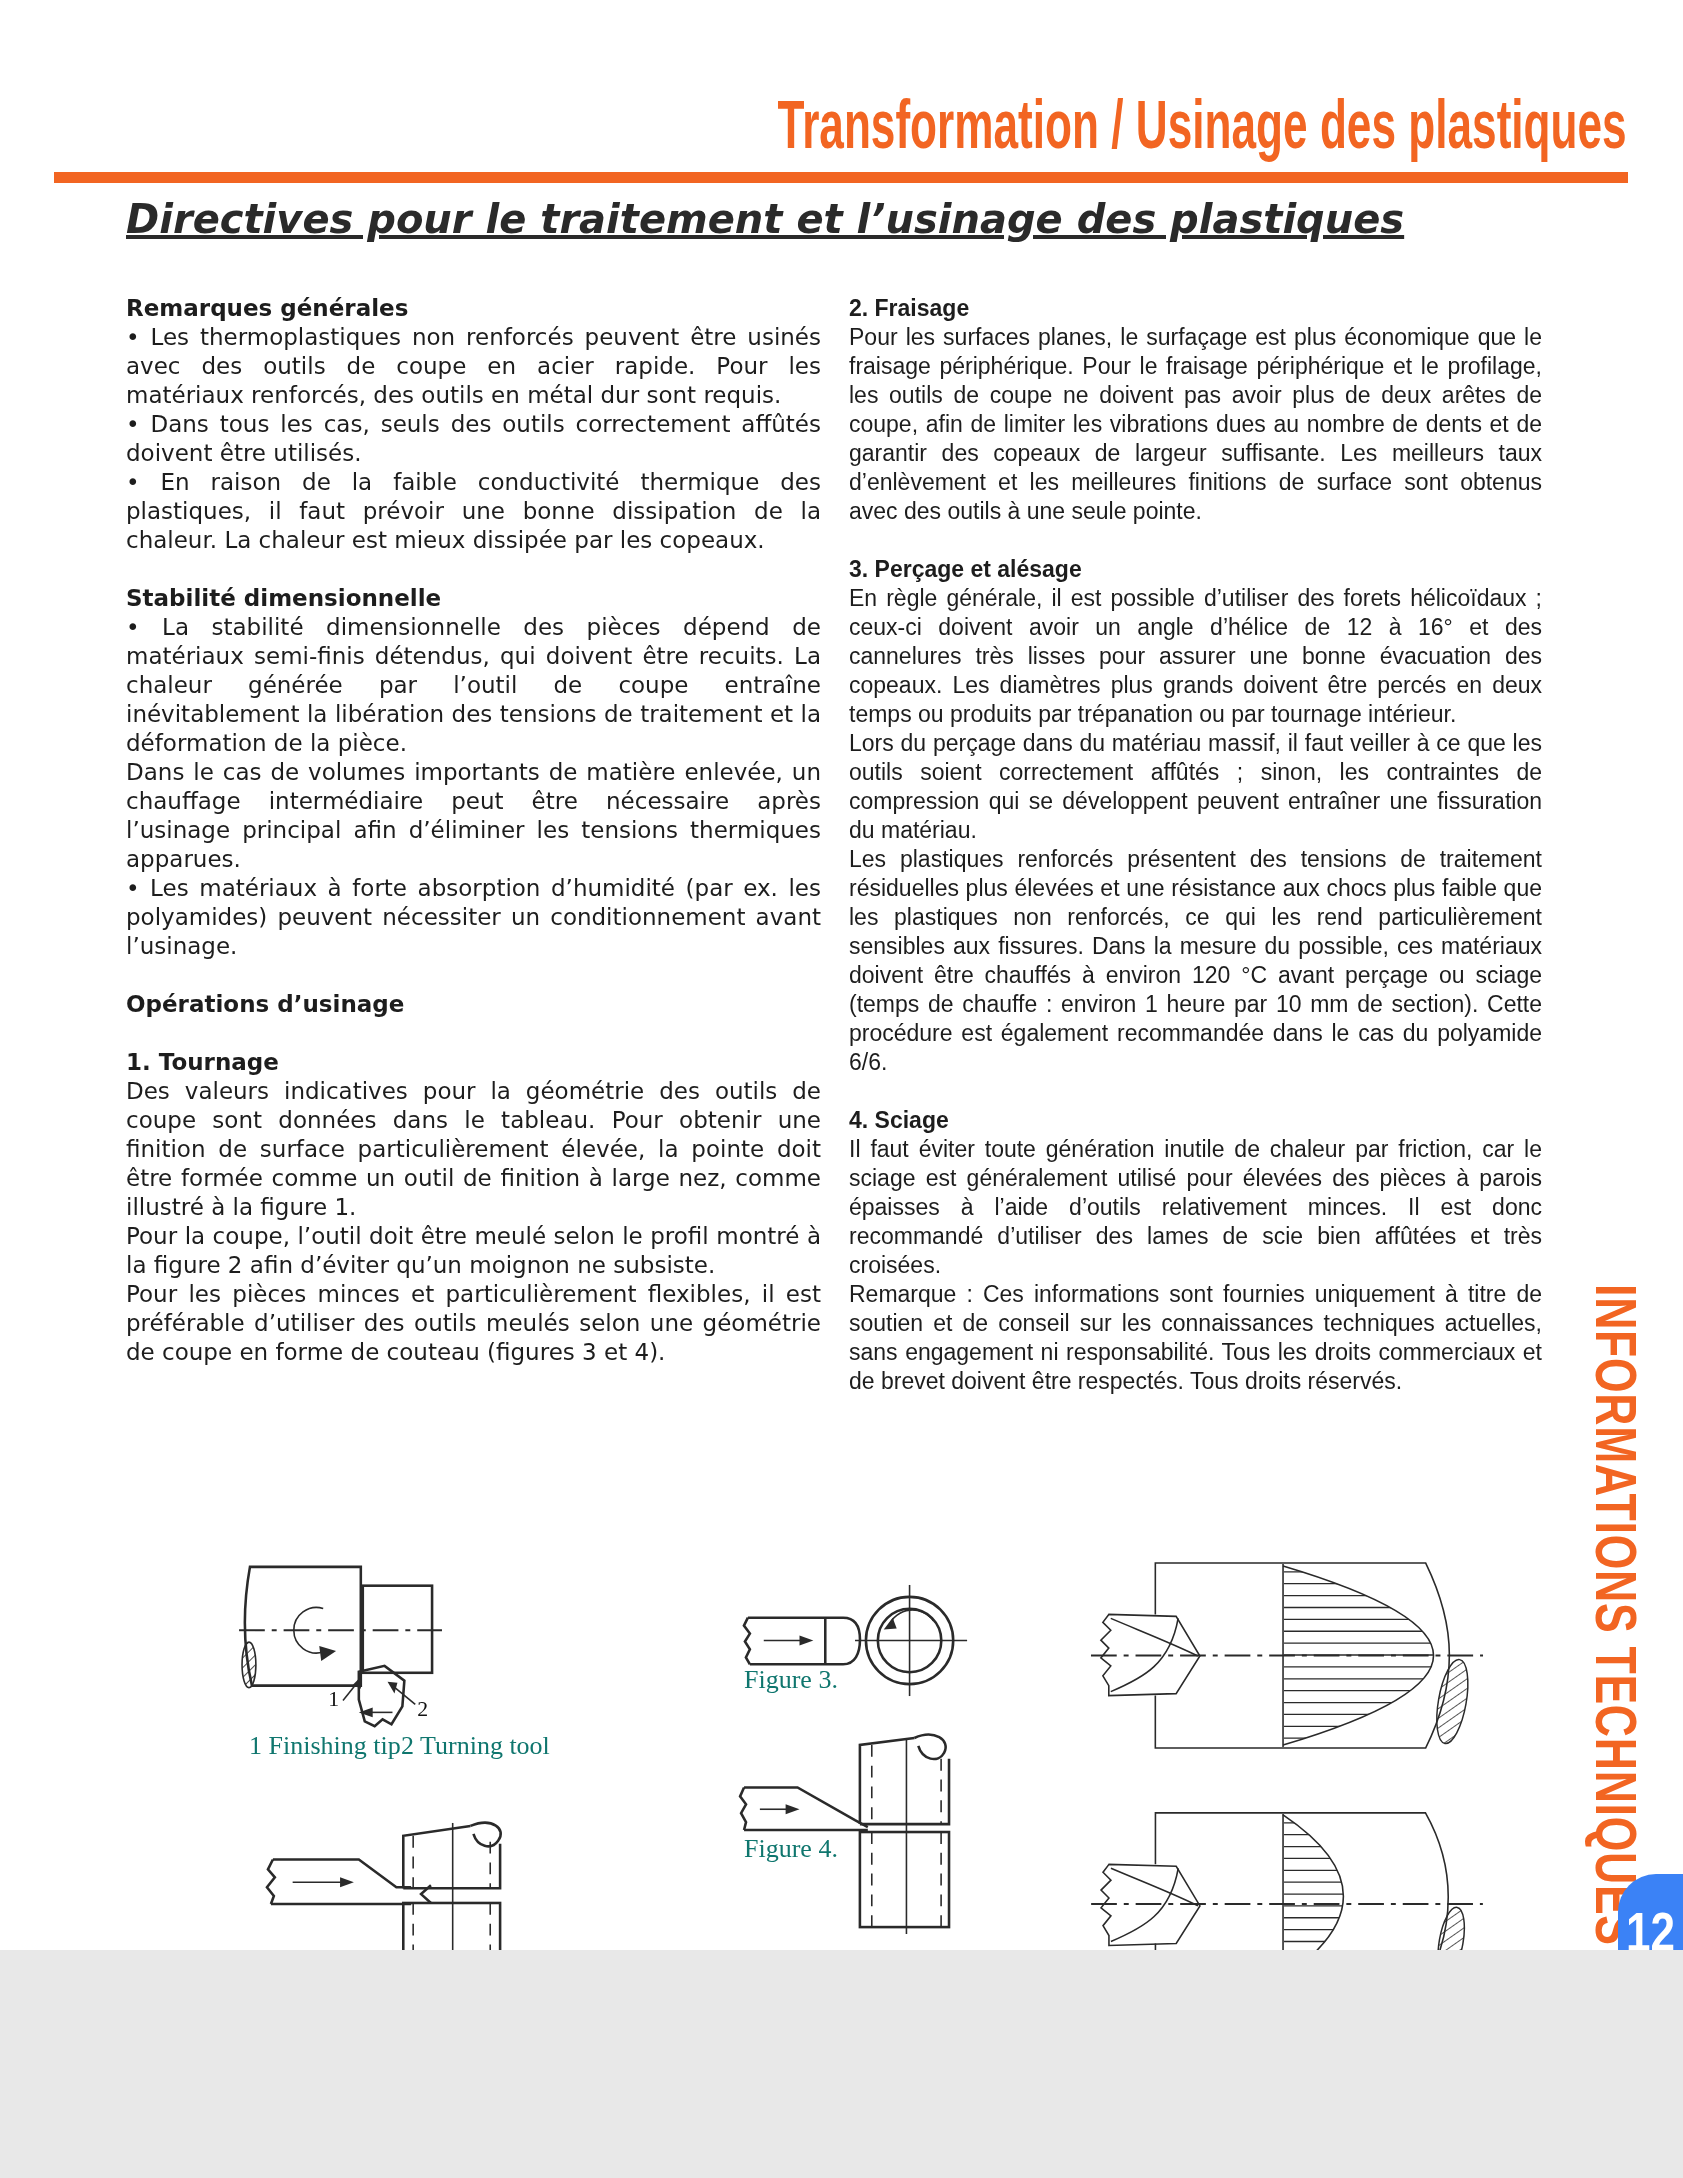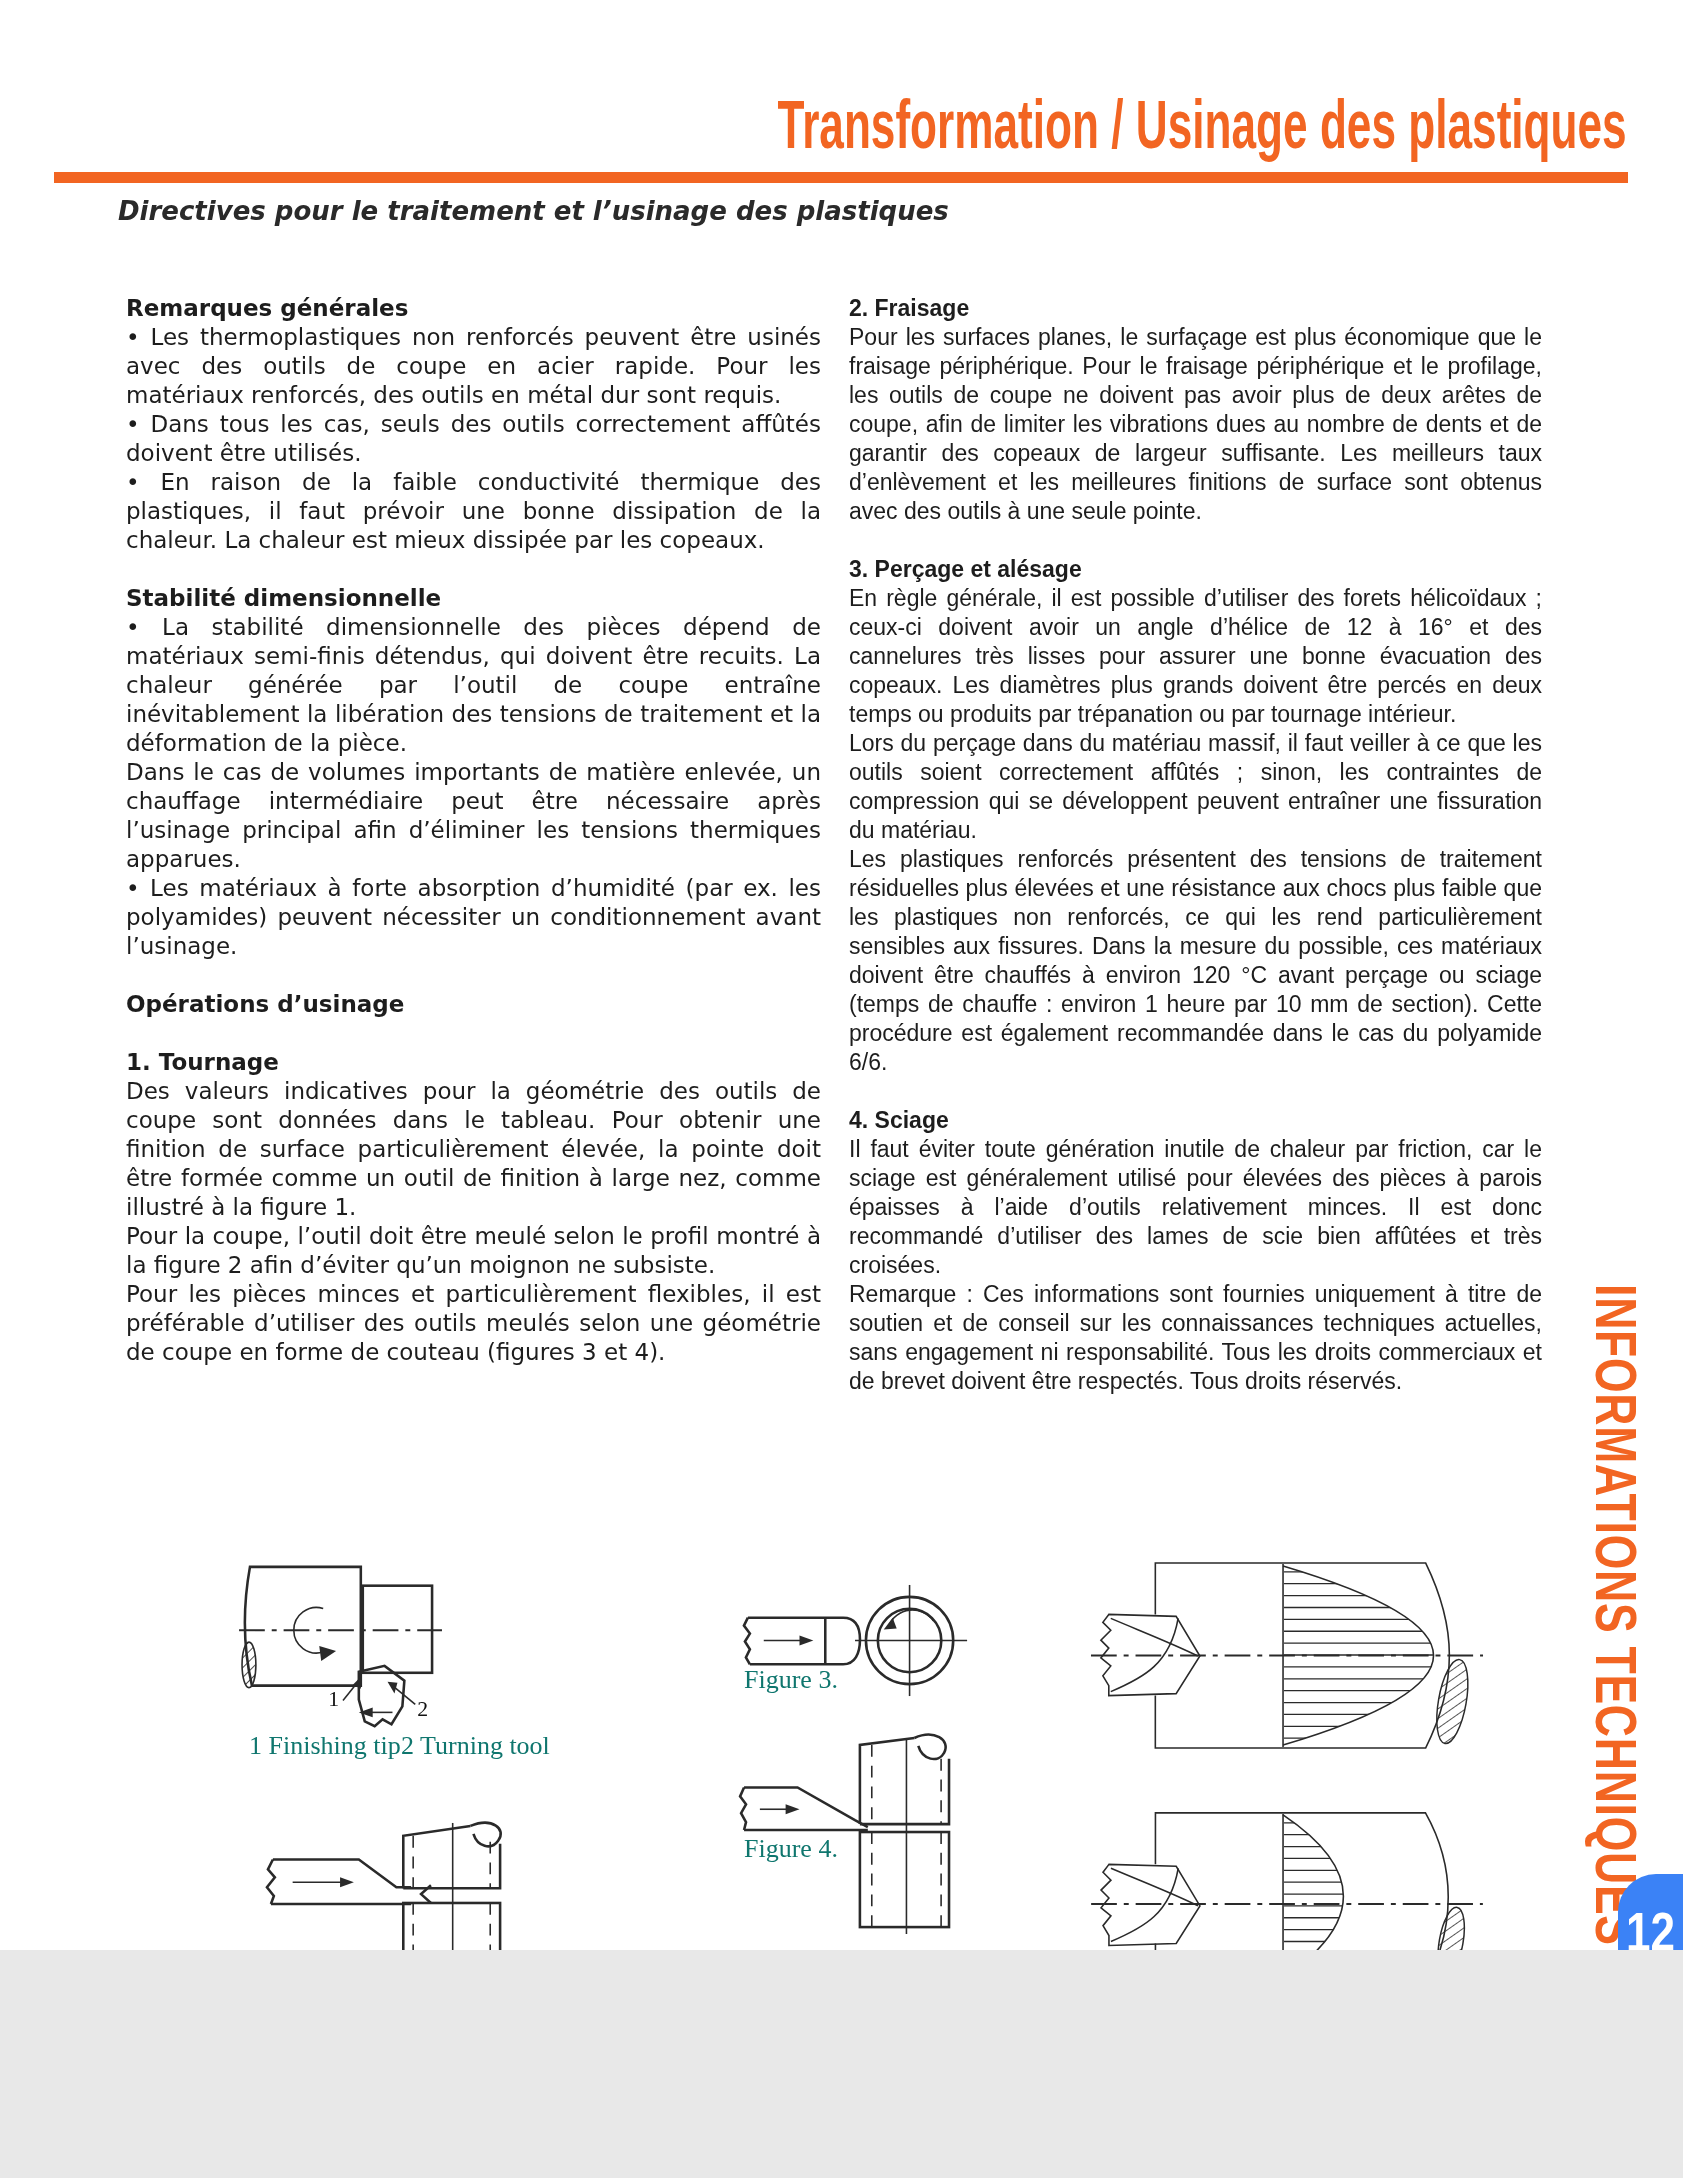--- a/index.html
+++ b/index.html
@@ -6,22 +6,22 @@
   .page{position:relative;width:1683px;height:1950px;background:#ffffff;overflow:hidden;
         font-family:"DejaVu Sans",sans-serif;color:#1d1d1d;}
 
   
   .title{position:absolute;right:56px;top:85px;white-space:nowrap;
          font-family:"Liberation Sans",sans-serif;font-weight:700;font-size:69px;
          color:#F26522;transform:scaleX(0.64);transform-origin:100% 50%;}
   .rule{position:absolute;background:#F26522;height:11px;}
   .rule-top{left:54px;top:172px;width:1574px;}
   .rule-bottom{left:54px;top:2076px;width:1492px;}
-  .subtitle{position:absolute;left:118px;top:196px;font-family:"DejaVu Sans",sans-serif;
-            font-weight:bold;font-style:italic;font-size:26px;color:#2a2a2a;}
+  .subtitle{position:absolute;left:126px;top:196px;font-family:"DejaVu Sans",sans-serif;
+            font-weight:bold;font-style:italic;font-size:40px;color:#2a2a2a;text-decoration:underline;}
 
   
   .col{position:absolute;top:294px;font-size:23px;line-height:29px;text-align:justify;}
   .col-left{left:126px;width:695px;font-family:"DejaVu Sans",sans-serif;}
   .col-right{left:849px;width:693px;font-family:"Liberation Sans",sans-serif;font-size:23px;}
   .col p{margin:0;}
   .col .heading{font-weight:bold;margin:29px 0 0 0;font-size:inherit;text-align:left;}
   .col .section:first-child .heading{margin-top:0;}
 
   

